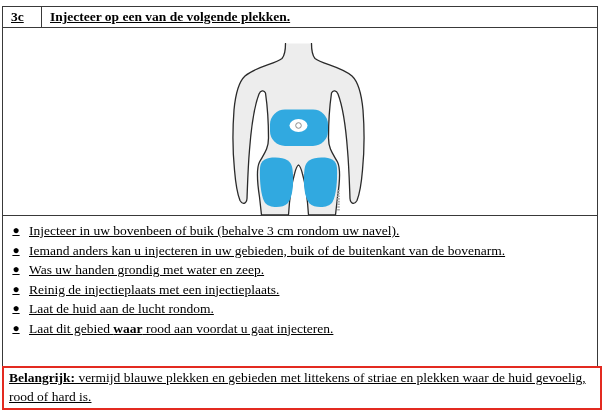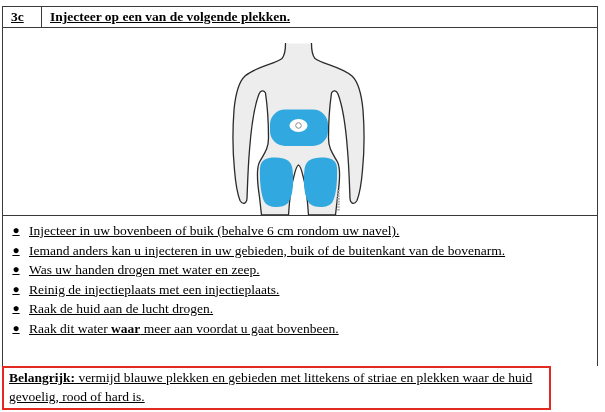--- a/index.html
+++ b/index.html
@@ -13,21 +13,21 @@
     font-weight:bold;font-size:13.5px;align-items:center;}
   .cell-num{width:39px;box-sizing:border-box;border-right:1px solid #393939;
     height:100%;display:flex;align-items:center;padding-left:8px;flex:0 0 auto;}
   .cell-title{padding-left:8px;white-space:nowrap;}
   .figure-row{position:relative;height:187px;border-bottom:1px solid #393939;overflow:hidden;}
   .figure-svg{position:absolute;left:50%;margin-left:-76px;top:15px;display:block;}
   .bullets-row{height:150px;box-sizing:border-box;padding-top:5px;font-size:13.5px;}
   .bullet{display:flex;line-height:19.5px;}
   .bm{width:26px;flex:0 0 auto;text-align:center;font-size:12px;}
   .bt{flex:1;}
-  .warning-box{width:549px;box-sizing:border-box;border:2px solid #e32a20;
+  .warning-box{width:600px;box-sizing:border-box;border:2px solid #e32a20;
     padding:1px 5px 2px 5px;font-size:13.5px;line-height:18.5px;}
   b{font-weight:bold;}
 </style>
 </head>
 <body>
 
 <div class="sheet">
 
   <div class="doc-table">
 
@@ -92,41 +92,41 @@
              C 316.5 206.5 330.5 206.5 334.5 200
              C 338.5 193 339.5 177 339 166 Z" fill="#31a9e0"></path>
 
         <line x1="340.5" y1="188" x2="340.5" y2="209" stroke="#aaaaaa" stroke-width="2.6" stroke-dasharray="1.6 1.1"></line>
       </svg>
     </div>
 
     <div class="bullets-row">
       <div class="bullet">
         <span class="bm">●</span>
-        <span class="bt">Injecteer in uw bovenbeen of buik (behalve 6 cm rondom uw navel).</span>
+        <span class="bt">Injecteer in uw bovenbeen of buik (behalve 3 cm rondom uw navel).</span>
       </div>
       <div class="bullet">
         <span class="bm">●</span>
         <span class="bt">Iemand anders kan u injecteren in uw gebieden, buik of de buitenkant van de bovenarm.</span>
       </div>
       <div class="bullet">
         <span class="bm">●</span>
-        <span class="bt">Was uw handen drogen met water en zeep.</span>
+        <span class="bt">Was uw handen grondig met water en zeep.</span>
       </div>
       <div class="bullet">
         <span class="bm">●</span>
         <span class="bt">Reinig de injectieplaats met een injectieplaats.</span>
       </div>
       <div class="bullet">
         <span class="bm">●</span>
-        <span class="bt">Raak de huid aan de lucht drogen.</span>
+        <span class="bt">Laat de huid aan de lucht rondom.</span>
       </div>
       <div class="bullet">
         <span class="bm">●</span>
-        <span class="bt"><span>Raak dit water </span><b>waar</b><span> meer aan voordat u gaat bovenbeen.</span></span>
+        <span class="bt"><span>Laat dit gebied </span><b>waar</b><span> rood aan voordat u gaat injecteren.</span></span>
       </div>
     </div>
 
   </div>
 
   <div class="warning-box"><b>Belangrijk:</b><span> vermijd blauwe plekken en gebieden met littekens of striae en plekken waar de huid gevoelig, rood of hard is.</span></div>
 
 </div>
 
 </body></html>

